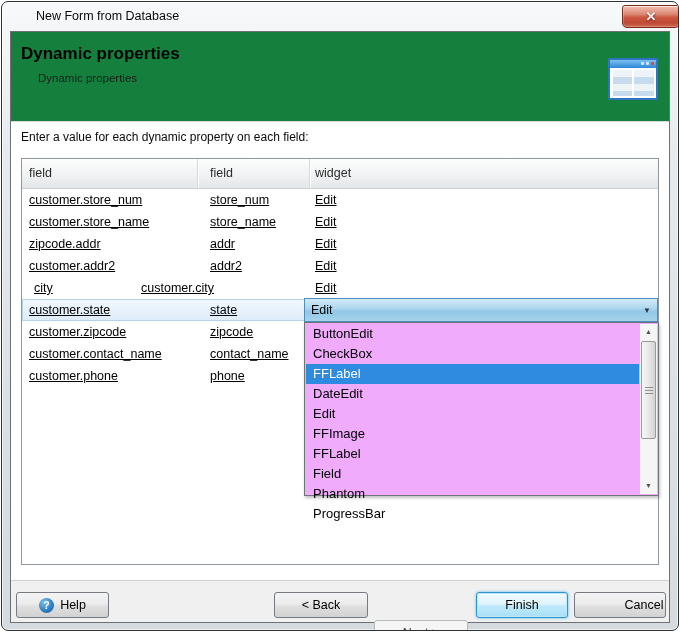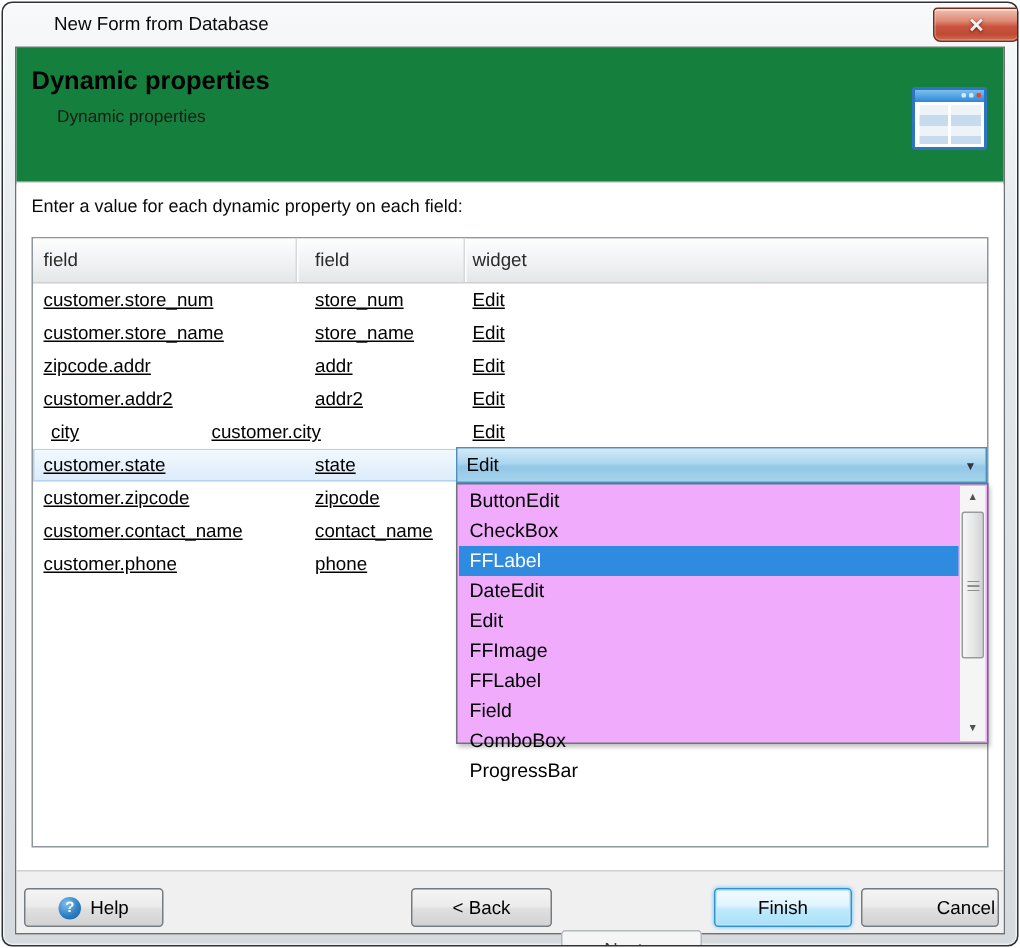--- a/index.html
+++ b/index.html
@@ -187,21 +187,21 @@
       <div class="dropdown">
         <div class="dd-items">
             <div class="dd-item">ButtonEdit</div>
             <div class="dd-item">CheckBox</div>
             <div class="dd-item highlighted">FFLabel</div>
             <div class="dd-item">DateEdit</div>
             <div class="dd-item">Edit</div>
             <div class="dd-item">FFImage</div>
             <div class="dd-item">FFLabel</div>
             <div class="dd-item">Field</div>
-            <div class="dd-item">ComboBox</div>
+            <div class="dd-item">Phantom</div>
             <div class="dd-item">ProgressBar</div>
           </div>
         <div class="dd-scrollbar">
           <div class="sb-up">▲</div>
           <div class="sb-thumb">
             <i class="grip"></i>
           </div>
           <div class="sb-down">▼</div>
         </div>
       </div>

